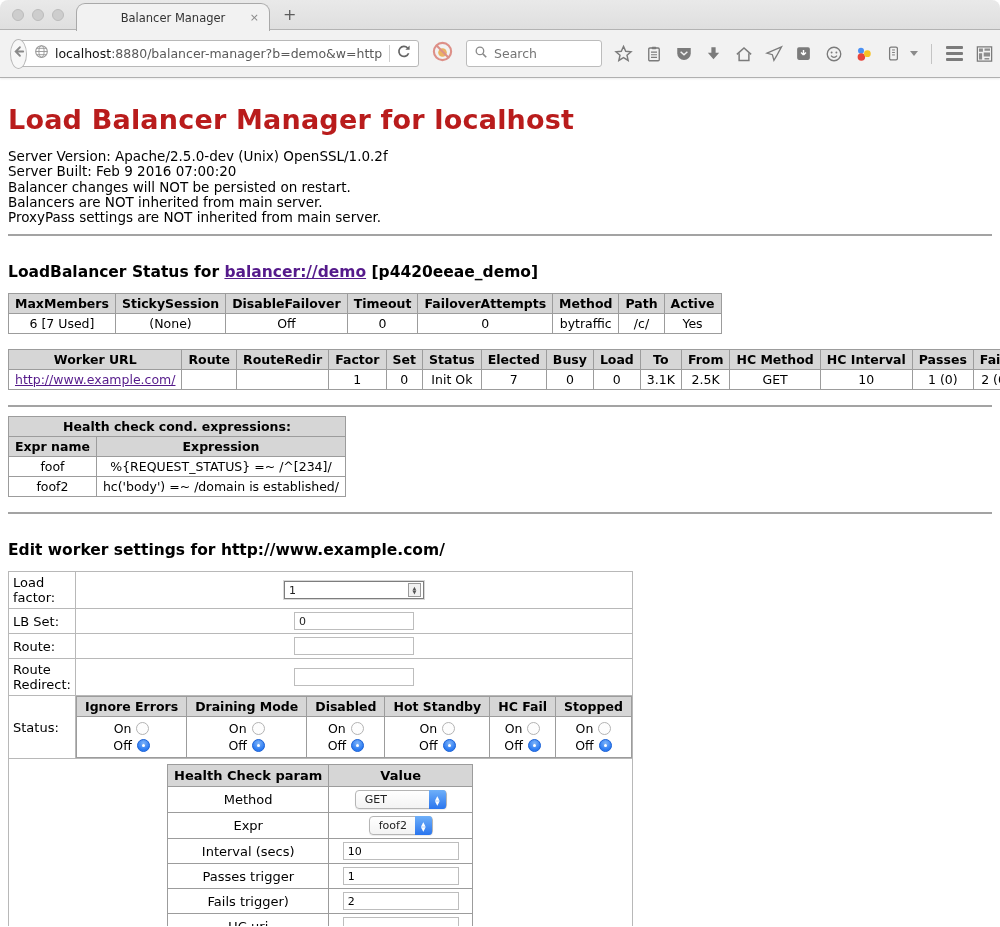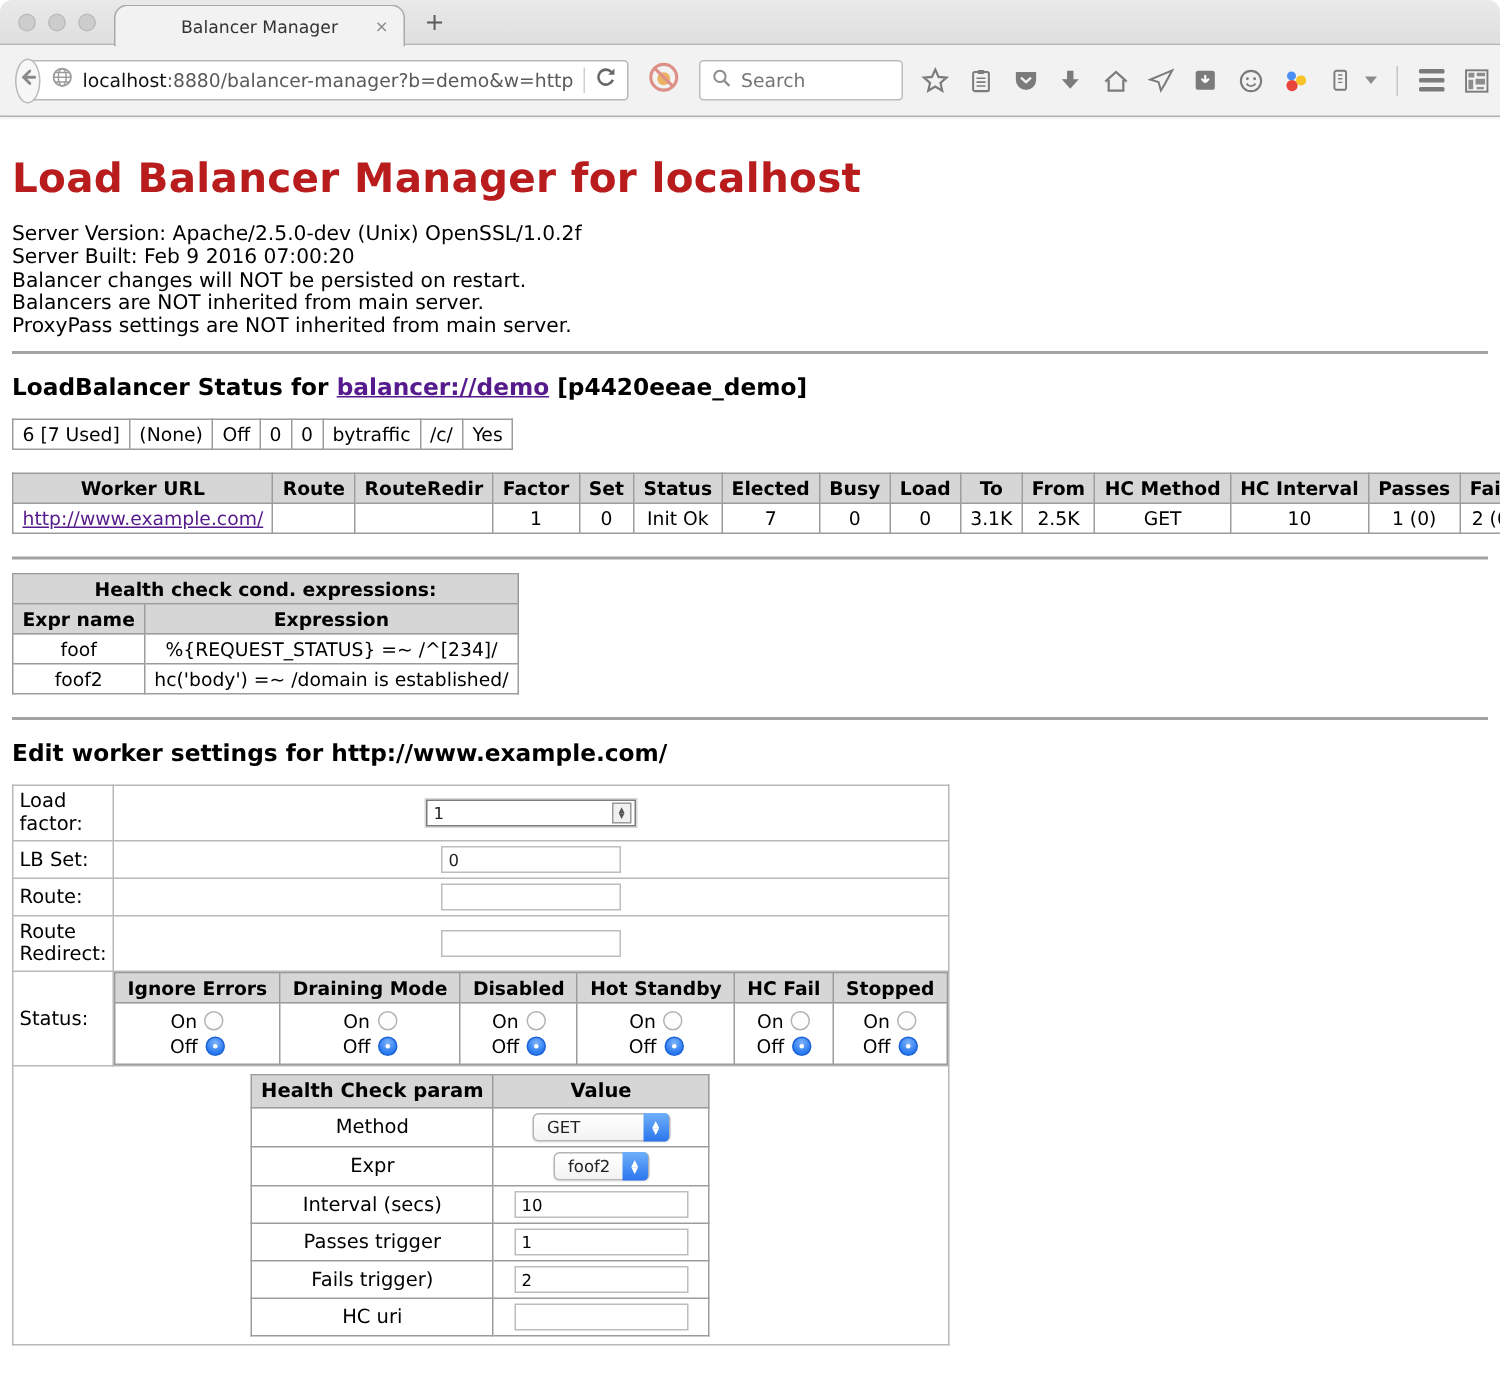--- a/index.html
+++ b/index.html
@@ -32,21 +32,21 @@
   .caret { width:0; height:0; border-left:4px solid transparent; border-right:4px solid transparent; border-top:5px solid #8b8b8b; margin-left:-4px; }
   .vsep { width:1px; height:20px; background:#c4c4c4; margin:0 2px; }
   .burger { display:flex; flex-direction:column; gap:3px; }
   .burger span { width:17px; height:3px; background:#7b7b7b; border-radius:1px; }
 
   
   .content { background:#fff; padding:0 8px; height:848px; overflow:hidden; }
   h1.pagetitle { font-size:27px; font-weight:bold; color:#b91c1c; padding-top:26px; letter-spacing:.2px; }
   .server-info { margin-top:14px; font-size:13.5px; line-height:15.3px; color:#000; }
   hr.rule { border:none; border-top:2px solid #a3a3a3; margin:9px 0; }
-  .h3 { font-size:15.5px; font-weight:bold; margin:13px 0 12px 0; }
+  .h3 { font-size:15.5px; font-weight:bold; margin:27px 0 12px 0; }
   .h3 a { color:#551a8b; text-decoration:underline; }
 
   table.grid { border-collapse:collapse; font-size:12.5px; margin:3px 0 15px 0; }
   table.grid th, table.grid td { border:1px solid #9c9c9c; padding:2px 6px; text-align:center; white-space:nowrap; }
   table.grid th { background:#d6d6d6; font-weight:bold; }
   table.grid a { color:#551a8b; text-decoration:underline; }
   td.left { text-align:left; }
 
   
   table.form { border-collapse:collapse; font-size:13px; margin-top:10px; width:564px; }
@@ -222,20 +222,30 @@
       <div>Balancers are NOT inherited from main server.</div>
       <div>ProxyPass settings are NOT inherited from main server.</div>
     </div>
 
     <hr class="rule">
 
     <div class="h3"><span>LoadBalancer Status for </span><a href="#">balancer://demo</a><span> [p4420eeae_demo]</span></div>
 
     <table class="grid">
       <tbody>
+          <tr>
+        <th>MaxMembers</th>
+        <th>StickySession</th>
+        <th>DisableFailover</th>
+        <th>Timeout</th>
+        <th>FailoverAttempts</th>
+        <th>Method</th>
+        <th>Path</th>
+        <th>Active</th>
+      </tr>
       <tr>
         <td>6 [7 Used]</td>
         <td>(None)</td>
         <td>Off</td>
         <td>0</td>
         <td>0</td>
         <td>bytraffic</td>
         <td>/c/</td>
         <td>Yes</td>
       </tr>

